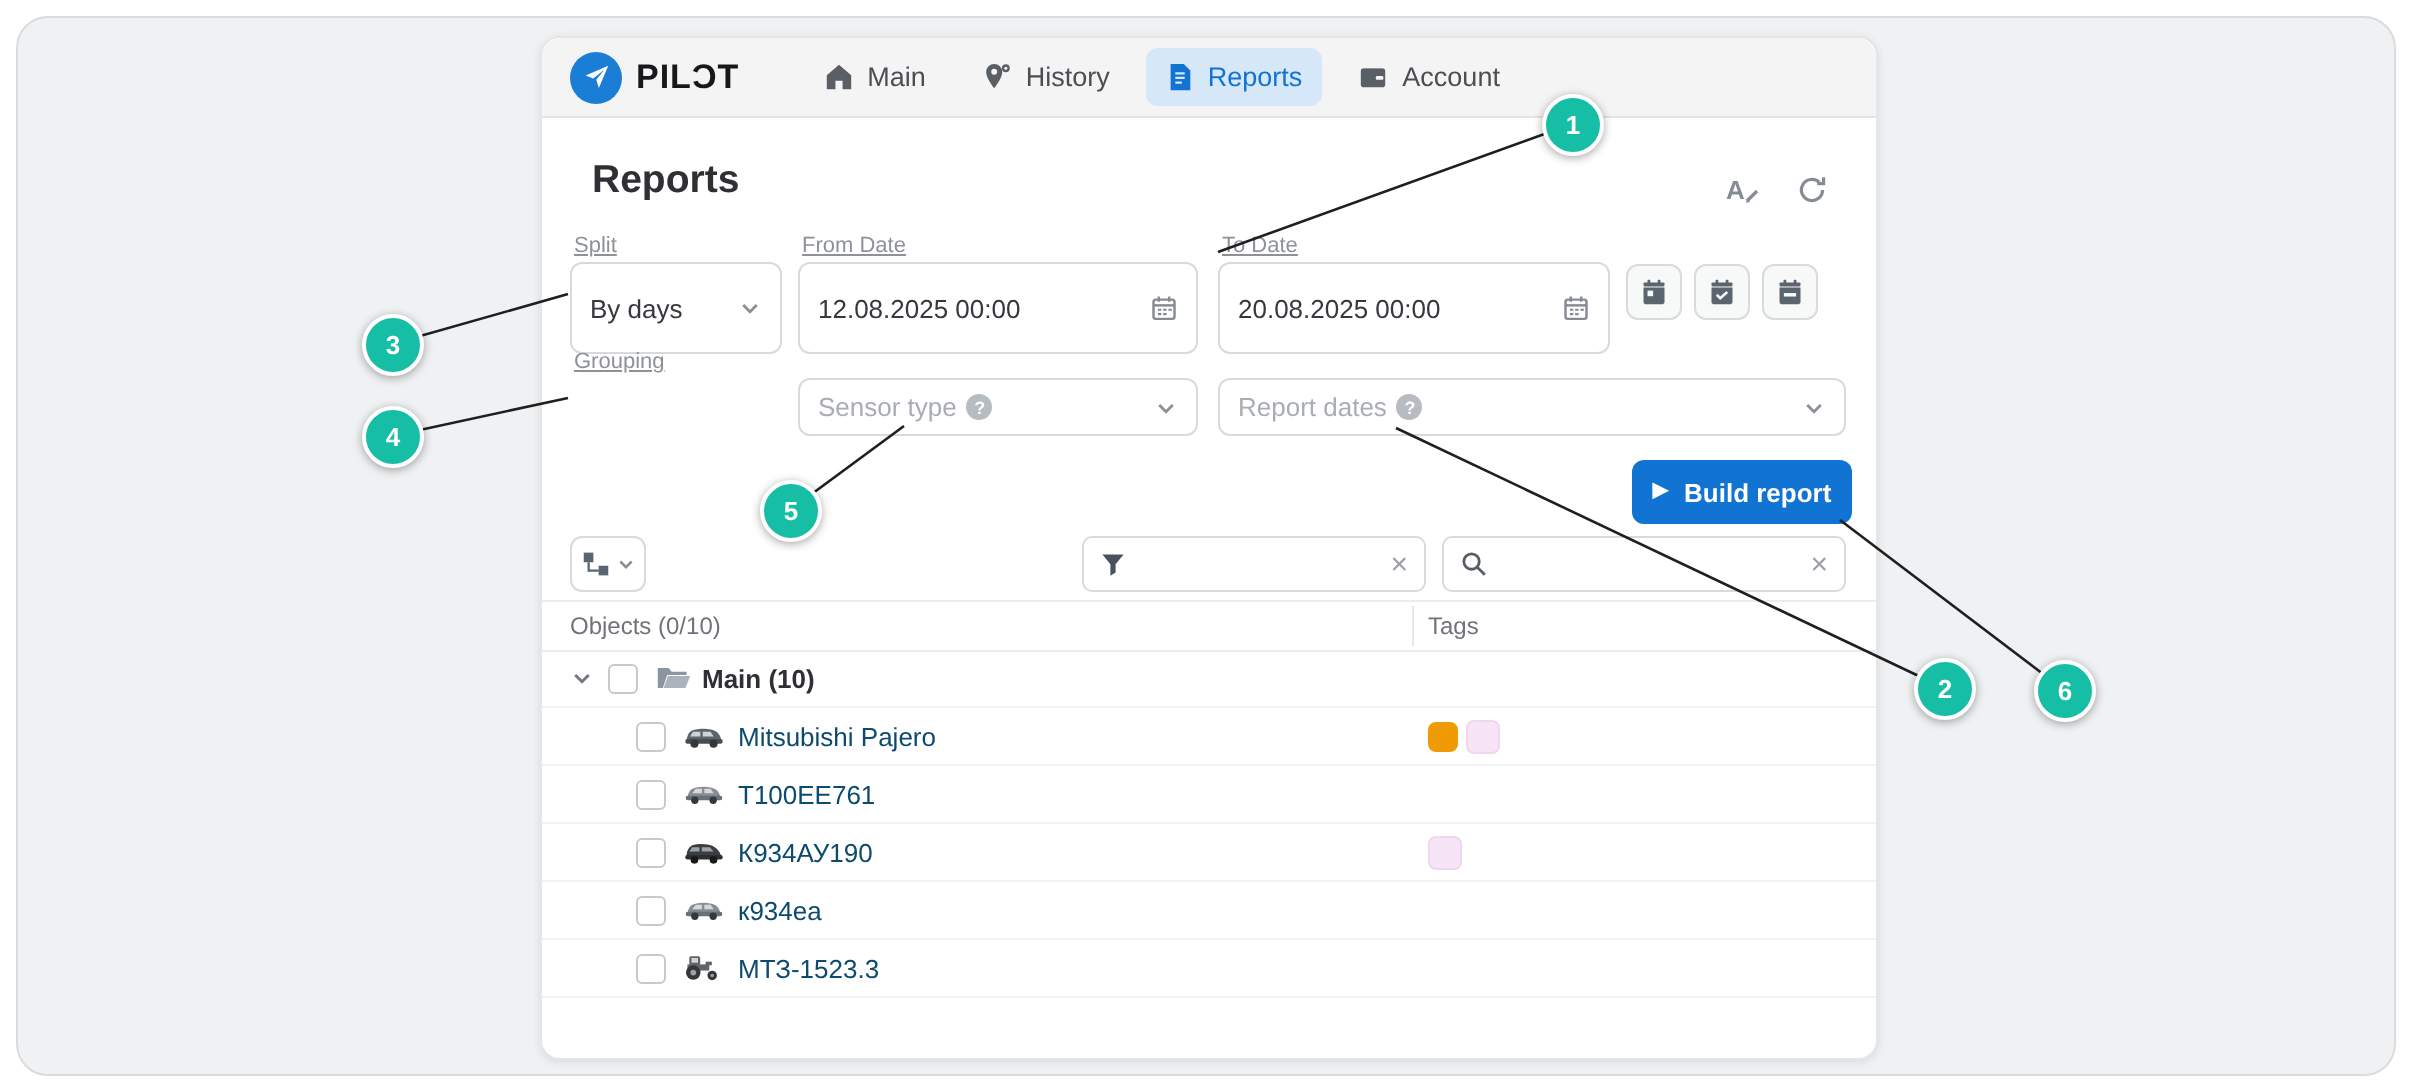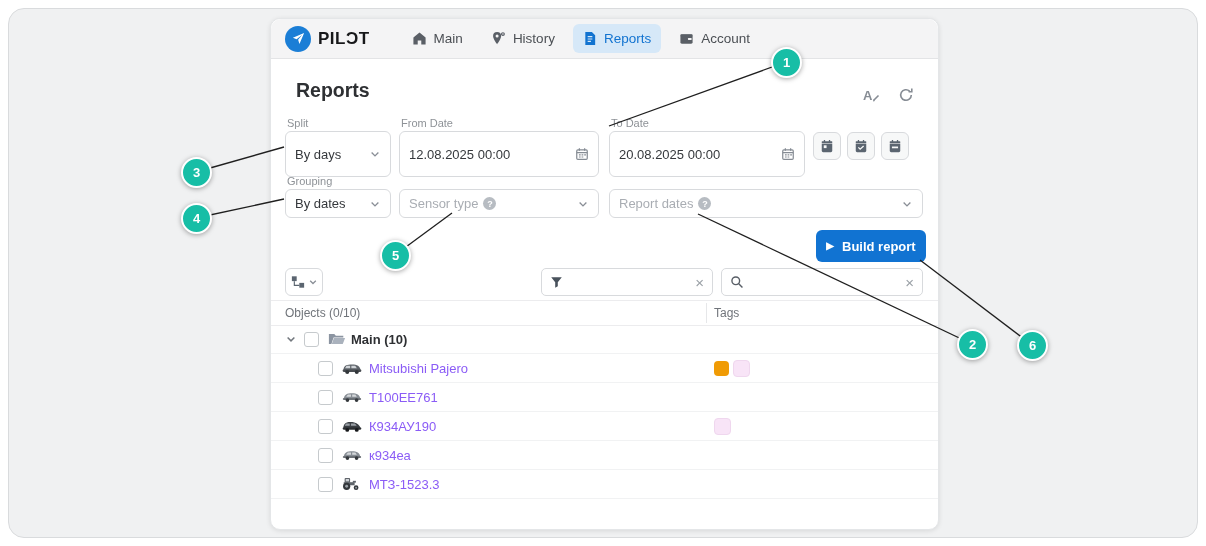--- a/index.html
+++ b/index.html
@@ -14,21 +14,21 @@
   .nav-menu{display:flex;align-items:center;gap:8px;margin-left:32px;}
   .nav-item{display:flex;align-items:center;gap:7px;padding:7px 10px;border-radius:6px;color:#4b4f54;font-size:13.5px;cursor:pointer;}
   .nav-item svg{color:#5a5f66;}
   .nav-item.active{background:#d6e8f8;color:#1273d0;}
   .nav-item.active svg{color:#1273d0;}
   
   .page-title{position:absolute;left:25px;top:60px;font-size:19.5px;font-weight:700;color:#2e3033;}
   .hdr-icons{position:absolute;right:24px;top:68px;display:flex;gap:18px;color:#868c94;}
   .icon-btn{cursor:pointer;display:flex;align-items:center;}
   
-  .flabel{position:absolute;font-size:11px;color:#8e9297;}
+  .flabel{position:absolute;font-size:11px;color:#8e9297;text-decoration:underline;}
   .fbox{position:absolute;height:46px;box-sizing:border-box;background:#fff;border:1px solid #d8dadd;border-radius:6px;display:flex;align-items:center;padding:0 9px;font-size:13px;color:#35383c;}
   .fbox .grow{flex:1;}
   .placeholder{color:#a9adb3;display:flex;align-items:center;gap:5px;}
   .qmark{width:13px;height:13px;border-radius:50%;background:#b7bcc2;color:#fff;font-size:9px;font-weight:700;display:inline-flex;align-items:center;justify-content:center;}
   .chev{color:#8a8f97;display:flex;}
   .mini-btn{position:absolute;width:28px;height:28px;box-sizing:border-box;border:1px solid #d8dadd;border-radius:6px;background:#f7f8f8;display:flex;align-items:center;justify-content:center;color:#5b6570;cursor:pointer;}
   .build-btn{position:absolute;left:545px;top:211px;width:110px;height:32px;background:#1173d2;border:none;border-radius:6px;color:#fff;font-size:13px;font-weight:600;display:flex;align-items:center;justify-content:center;gap:8px;cursor:pointer;font-family:"Liberation Sans",sans-serif;}
   .play{font-size:10px;line-height:1;}
   
   .tool-btn{position:absolute;left:14px;top:249px;width:38px;height:28px;box-sizing:border-box;border:1px solid #d8dadd;border-radius:6px;background:#fff;display:flex;align-items:center;justify-content:center;gap:3px;cursor:pointer;color:#5b6570;}
@@ -38,21 +38,21 @@
   
   .thead{position:absolute;left:0;top:281px;right:0;height:24px;border-top:1px solid #ececee;border-bottom:1px solid #ececee;font-size:12px;color:#70747a;padding-left:32px;}
   .thead .oh{position:absolute;left:14px;top:5px;}
   .thead .th-div{position:absolute;left:435px;top:2px;bottom:2px;width:1px;background:#e6e7e9;}
   .thead .tg{position:absolute;left:443px;top:5px;}
   .rows{position:absolute;left:0;top:306px;right:0;bottom:0;overflow:hidden;}
   .trow{position:relative;height:28px;border-bottom:1px solid #f1f2f3;}
   .trow .cell{position:absolute;top:0;height:28px;display:flex;align-items:center;}
   .checkbox{width:15px;height:15px;box-sizing:border-box;border:1.5px solid #c6cacd;border-radius:3px;background:#fff;cursor:pointer;}
   .grp-chev{color:#73787e;display:flex;cursor:pointer;}
-  .row-label{font-size:13px;color:#8b5cf6;}
+  .row-label{font-size:13px;color:#0c4a6e;}
   .grp-label{font-size:13px;font-weight:700;color:#2e3033;}
   .tagcell{position:absolute;left:443px;top:0;height:28px;display:flex;align-items:center;gap:4px;}
   .chip{width:15px;height:15px;border-radius:4px;display:inline-block;}
   
   #annotations{position:absolute;left:0;top:0;width:1206px;height:546px;pointer-events:none;}
   #annot-lines{position:absolute;left:0;top:0;}
   #annot-lines line{stroke:#1f1f1f;stroke-width:1.3;}
   .badge{position:absolute;width:27px;height:27px;margin-left:-15px;margin-top:-15px;border-radius:50%;background:#17bea6;border:2.5px solid #fff;box-shadow:0 1px 5px rgba(0,0,0,.35);color:#fff;font-size:13px;font-weight:700;display:flex;align-items:center;justify-content:center;}
   svg{display:block;}
 </style>
@@ -181,28 +181,20 @@
       <svg width="14" height="14" viewBox="0 0 16 16">
           <rect x="2" y="2.6" width="12" height="2.2" rx=".6" fill="currentColor"></rect>
           <path d="M2 5.4h12v8a1.6 1.6 0 0 1-1.6 1.6H3.6A1.6 1.6 0 0 1 2 13.4z" fill="currentColor"></path>
           <rect x="4.3" y="1" width="1.6" height="3" rx=".5" fill="currentColor"></rect>
           <rect x="10.1" y="1" width="1.6" height="3" rx=".5" fill="currentColor"></rect>
           <rect x="4.5" y="8.6" width="7" height="2" fill="#f7f8f8"></rect>
         </svg>
     </div>
 
     <div class="flabel" style="left:16px;top:156px;">Grouping</div>
-    <div class="fbox" style="left:14px;top:170px;width:106px;height:29px;">
-      <span class="grow">By dates</span>
-      <span class="chev">
-          <svg width="12" height="12" viewBox="0 0 16 16" fill="none">
-            <path d="M3.5 6l4.5 4.5L12.5 6" stroke="currentColor" stroke-width="1.8"></path>
-          </svg>
-        </span>
-    </div>
 
     <div class="fbox" style="left:128px;top:170px;width:200px;height:29px;">
       <span class="grow placeholder">
         <span>Sensor type</span>
         <span class="qmark">?</span>
       </span>
       <span class="chev">
           <svg width="12" height="12" viewBox="0 0 16 16" fill="none">
             <path d="M3.5 6l4.5 4.5L12.5 6" stroke="currentColor" stroke-width="1.8"></path>
           </svg>

